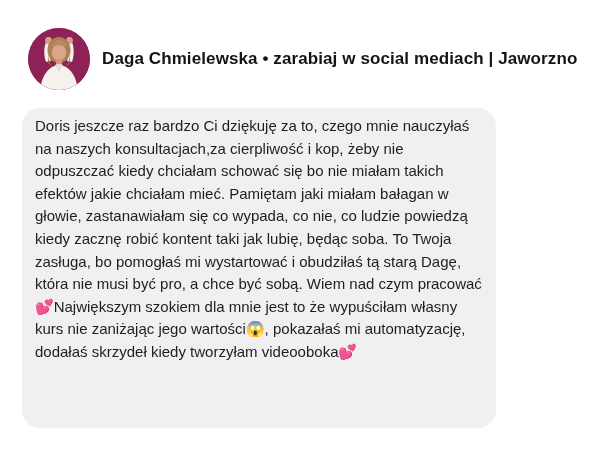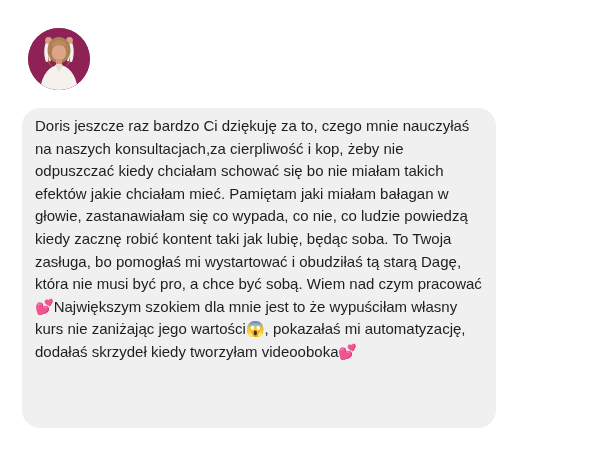--- a/index.html
+++ b/index.html
@@ -75,19 +75,20 @@
 
         <ellipse cx="31" cy="24.5" rx="7.2" ry="8" fill="#dca588"></ellipse>
         <path d="M23 19 C24 14 28 12 31 12 C34 12 38 14 39 19 C36 17 26 17 23 19 Z" fill="#b98a5e"></path>
 
         <rect x="28" y="31" width="6" height="6" fill="#d09878"></rect>
 
         <path d="M12 62 C14 46 22 37 31 37 C40 37 48 46 50 62 Z" fill="#f5f2ee"></path>
         <path d="M27 37 L31 44 L35 37 L33 36 L29 36 Z" fill="#e3ddd6"></path>
       </svg>
     </div>
+    <div class="name">Daga Chmielewska • zarabiaj w social mediach | Jaworzno</div>
   </div>
 
   <div class="bubble">
     <p>Doris jeszcze raz bardzo Ci dziękuję za to, czego mnie nauczyłaś na naszych konsultacjach,za cierpliwość i kop, żeby nie odpuszczać kiedy chciałam schować się bo nie miałam takich efektów jakie chciałam mieć. Pamiętam jaki miałam bałagan w głowie, zastanawiałam się co wypada, co nie, co ludzie powiedzą kiedy zacznę robić kontent taki jak lubię, będąc soba. To Twoja zasługa, bo pomogłaś mi wystartować i obudziłaś tą starą Dagę, która nie musi być pro, a chce być sobą. Wiem nad czym pracować💕Największym szokiem dla mnie jest to że wypuściłam własny kurs nie zaniżając jego wartości😱, pokazałaś mi automatyzację, dodałaś skrzydeł kiedy tworzyłam videooboka💕</p>
   </div>
 
 </div>
 
 </body></html>

